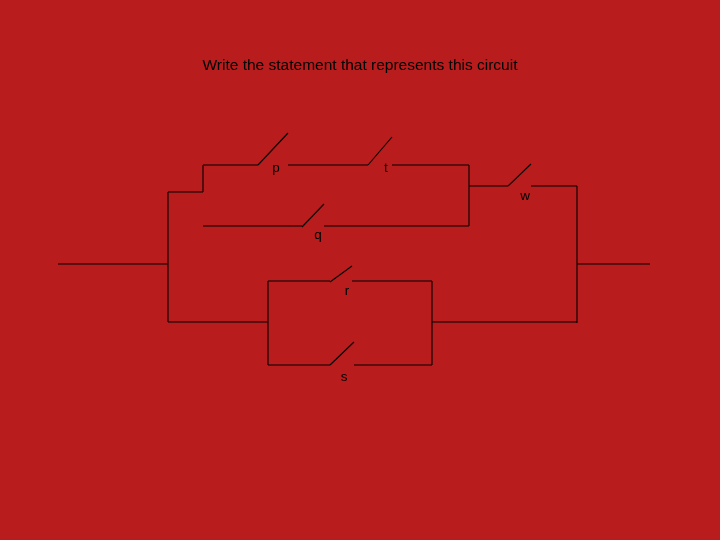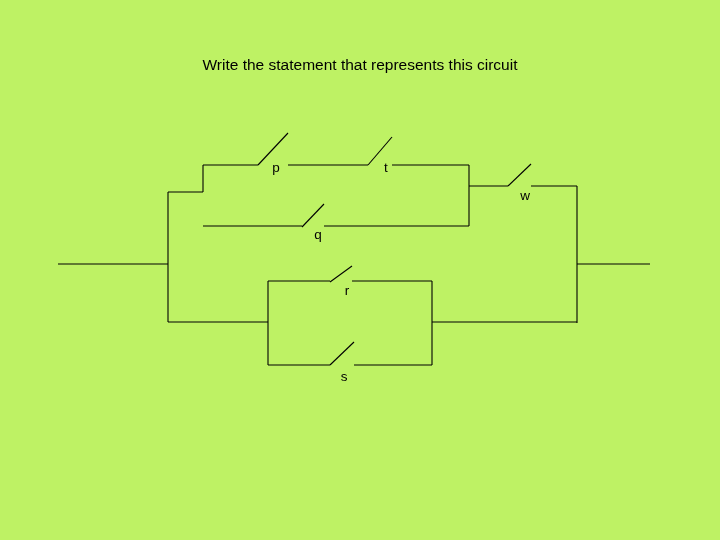--- a/index.html
+++ b/index.html
@@ -12,21 +12,21 @@
     width: 720px;
     height: 540px;
     overflow: hidden;
     font-family: "Liberation Sans", sans-serif;
     color: #000000;
   }
   #page {
     position: relative;
     width: 720px;
     height: 540px;
-    background: #bef264;
+    background: #b91c1c;
   }
   #title {
     position: absolute;
     left: 0;
     top: 56px;
     width: 720px;
     text-align: center;
     font-family: "Liberation Sans", sans-serif;
     font-size: 15.5px;
     font-weight: normal;

